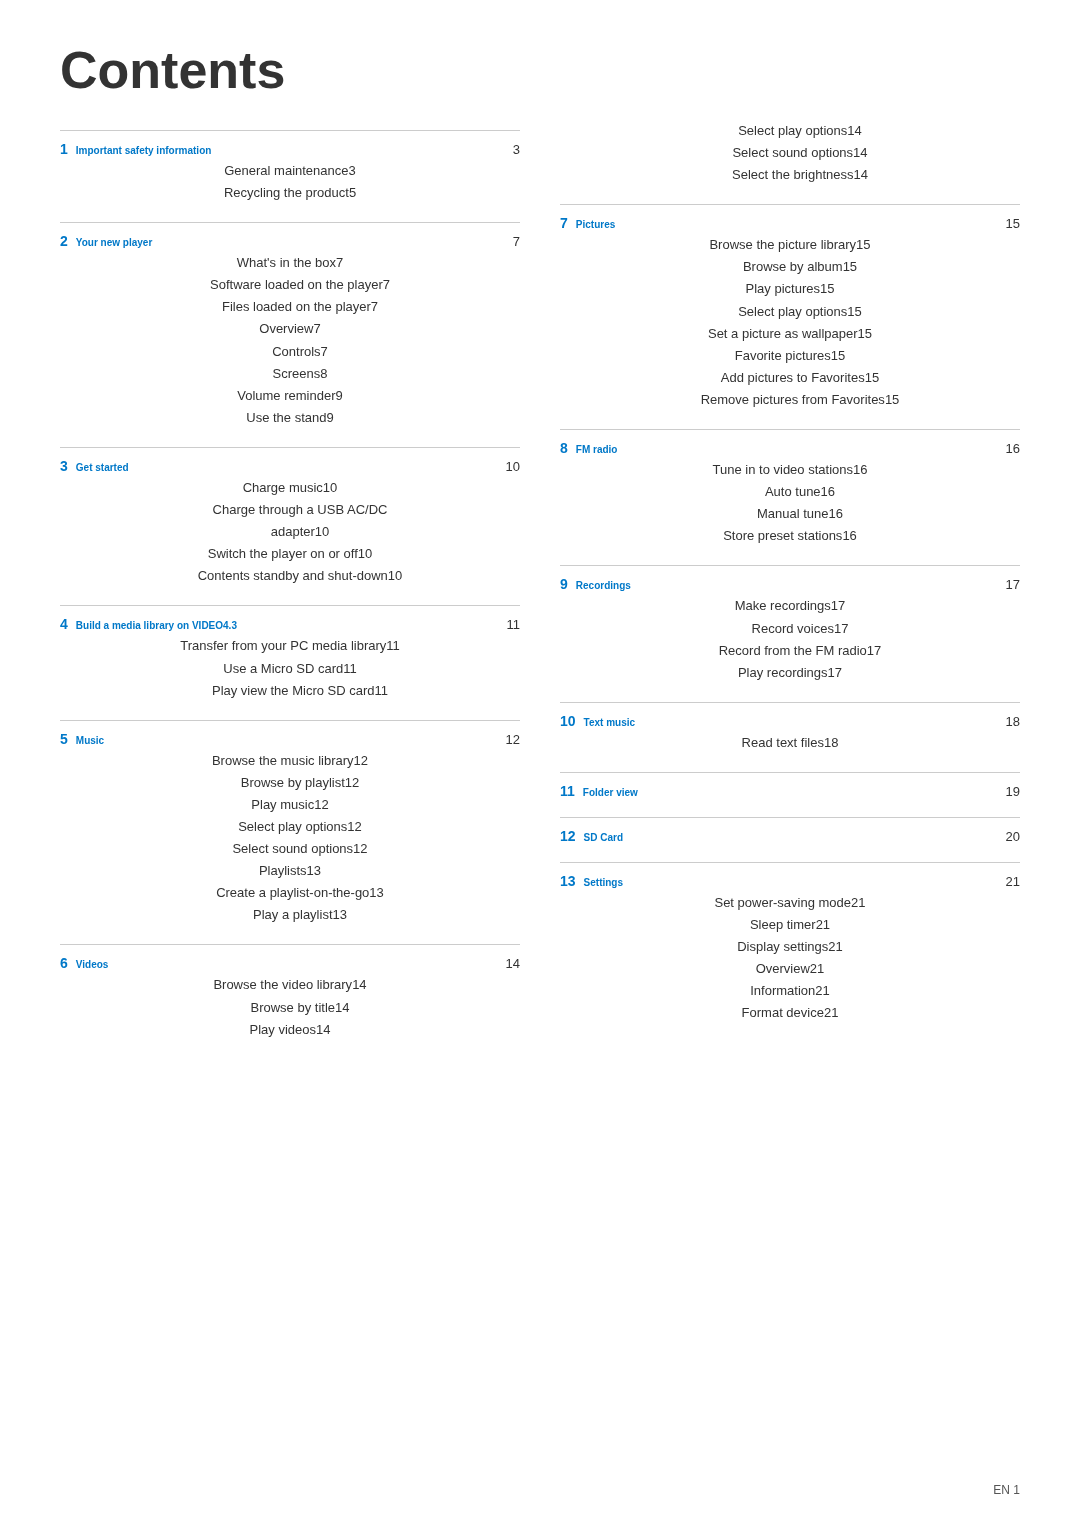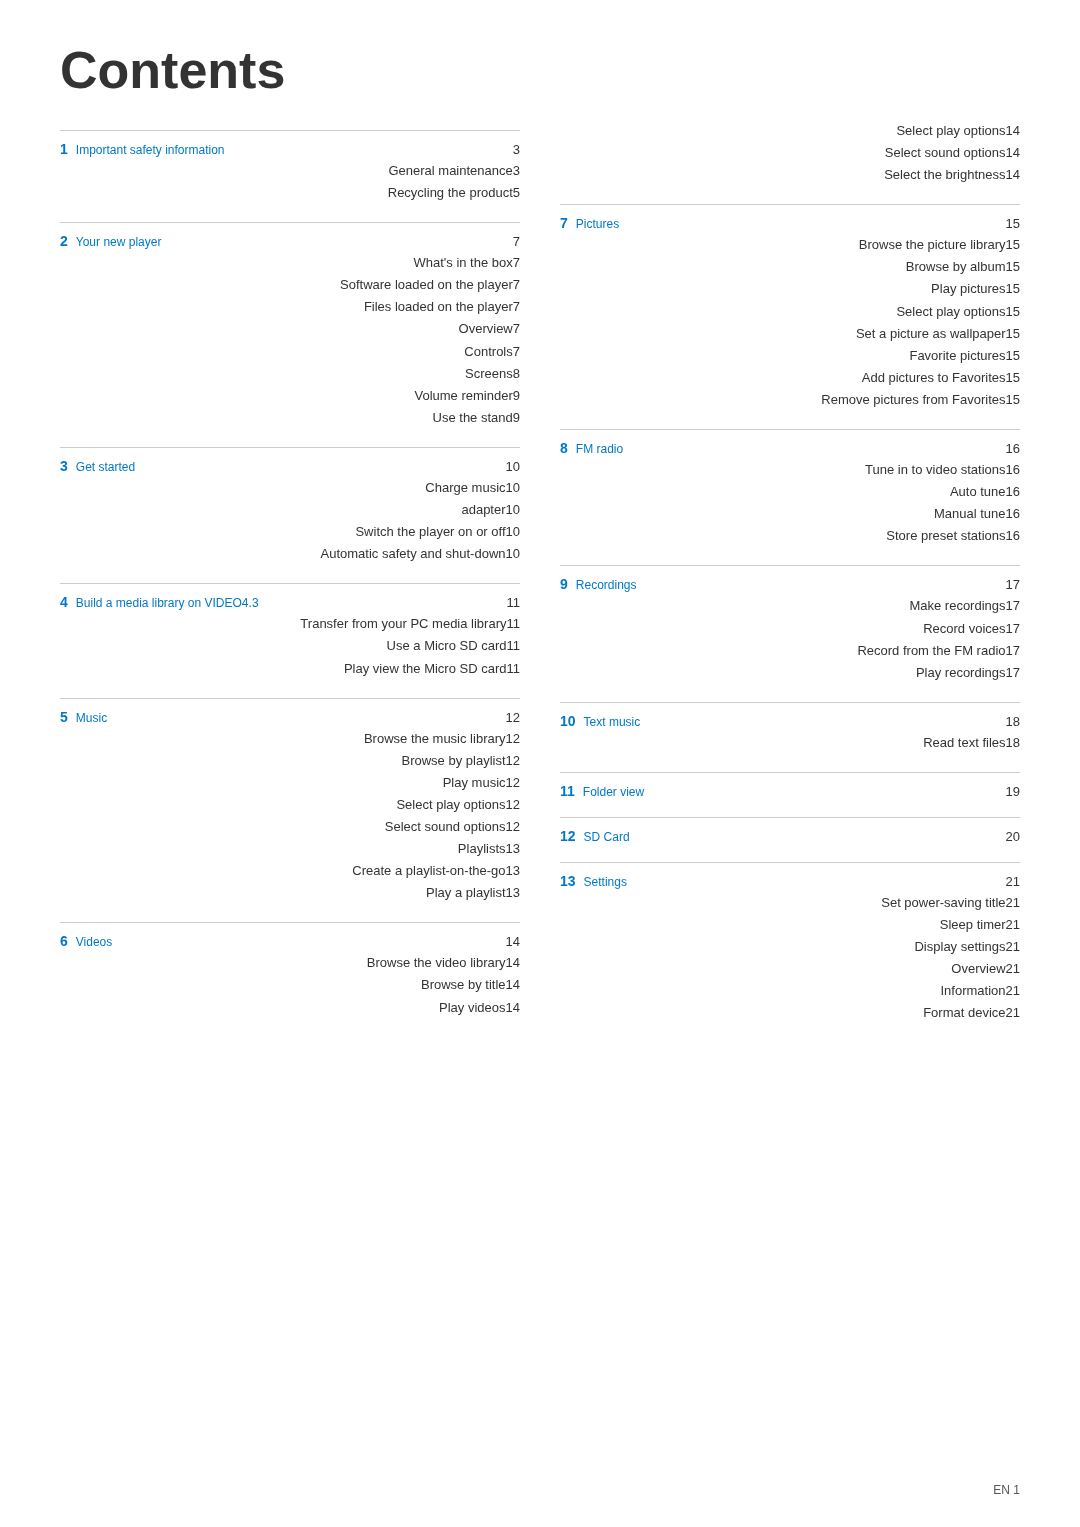--- a/index.html
+++ b/index.html
@@ -31,37 +31,37 @@
       padding-top: 10px;
       margin-bottom: 18px;
     }
     .section-header {
       display: flex;
       justify-content: space-between;
       align-items: baseline;
       margin-bottom: 3px;
     }
     .section-title {
-      font-weight: normal;
+      font-weight: bold;
       color: #0078c8;
-      font-size: 12px;
+      font-size: 10px;
     }
     .section-num {
       font-weight: bold;
       color: #0078c8;
       font-size: 14px;
       margin-right: 8px;
     }
     .section-page {
       color: #333;
       font-size: 13px;
     }
     .item {
       display: flex;
-      justify-content: flex-end;
+      justify-content: center;
       align-items: baseline;
       line-height: 1.7;
     }
     .item-label {
       color: #333;
       font-size: 13px;
     }
     .item-label.indented {
       padding-left: 20px;
     }
@@ -150,29 +150,33 @@
             <span class="section-num">3</span>
             <span class="section-title">Get started</span>
           </div>
           <span class="section-page">10</span>
         </div>
         <div class="item">
           <span class="item-label">Charge music</span>
           <span class="item-page">10</span>
         </div>
         <div class="item">
+          <span class="item-label indented">Charge through a USB AC/DC</span>
+          <span class="item-page"></span>
+        </div>
+        <div class="item">
           <span class="item-label indented">adapter</span>
           <span class="item-page">10</span>
         </div>
         <div class="item">
           <span class="item-label">Switch the player on or off</span>
           <span class="item-page">10</span>
         </div>
         <div class="item">
-          <span class="item-label indented">Automatic safety and shut-down</span>
+          <span class="item-label indented">Contents standby and shut-down</span>
           <span class="item-page">10</span>
         </div>
       </div>
       <div class="section">
         <div class="section-header">
           <div style="display: flex; align-items: baseline;">
             <span class="section-num">4</span>
             <span class="section-title">Build a media library on VIDEO4.3</span>
           </div>
           <span class="section-page">11</span>
@@ -392,21 +396,21 @@
       </div>
       <div class="section">
         <div class="section-header">
           <div style="display: flex; align-items: baseline;">
             <span class="section-num">13</span>
             <span class="section-title">Settings</span>
           </div>
           <span class="section-page">21</span>
         </div>
         <div class="item">
-          <span class="item-label">Set power-saving title</span>
+          <span class="item-label">Set power-saving mode</span>
           <span class="item-page">21</span>
         </div>
         <div class="item">
           <span class="item-label">Sleep timer</span>
           <span class="item-page">21</span>
         </div>
         <div class="item">
           <span class="item-label">Display settings</span>
           <span class="item-page">21</span>
         </div>

